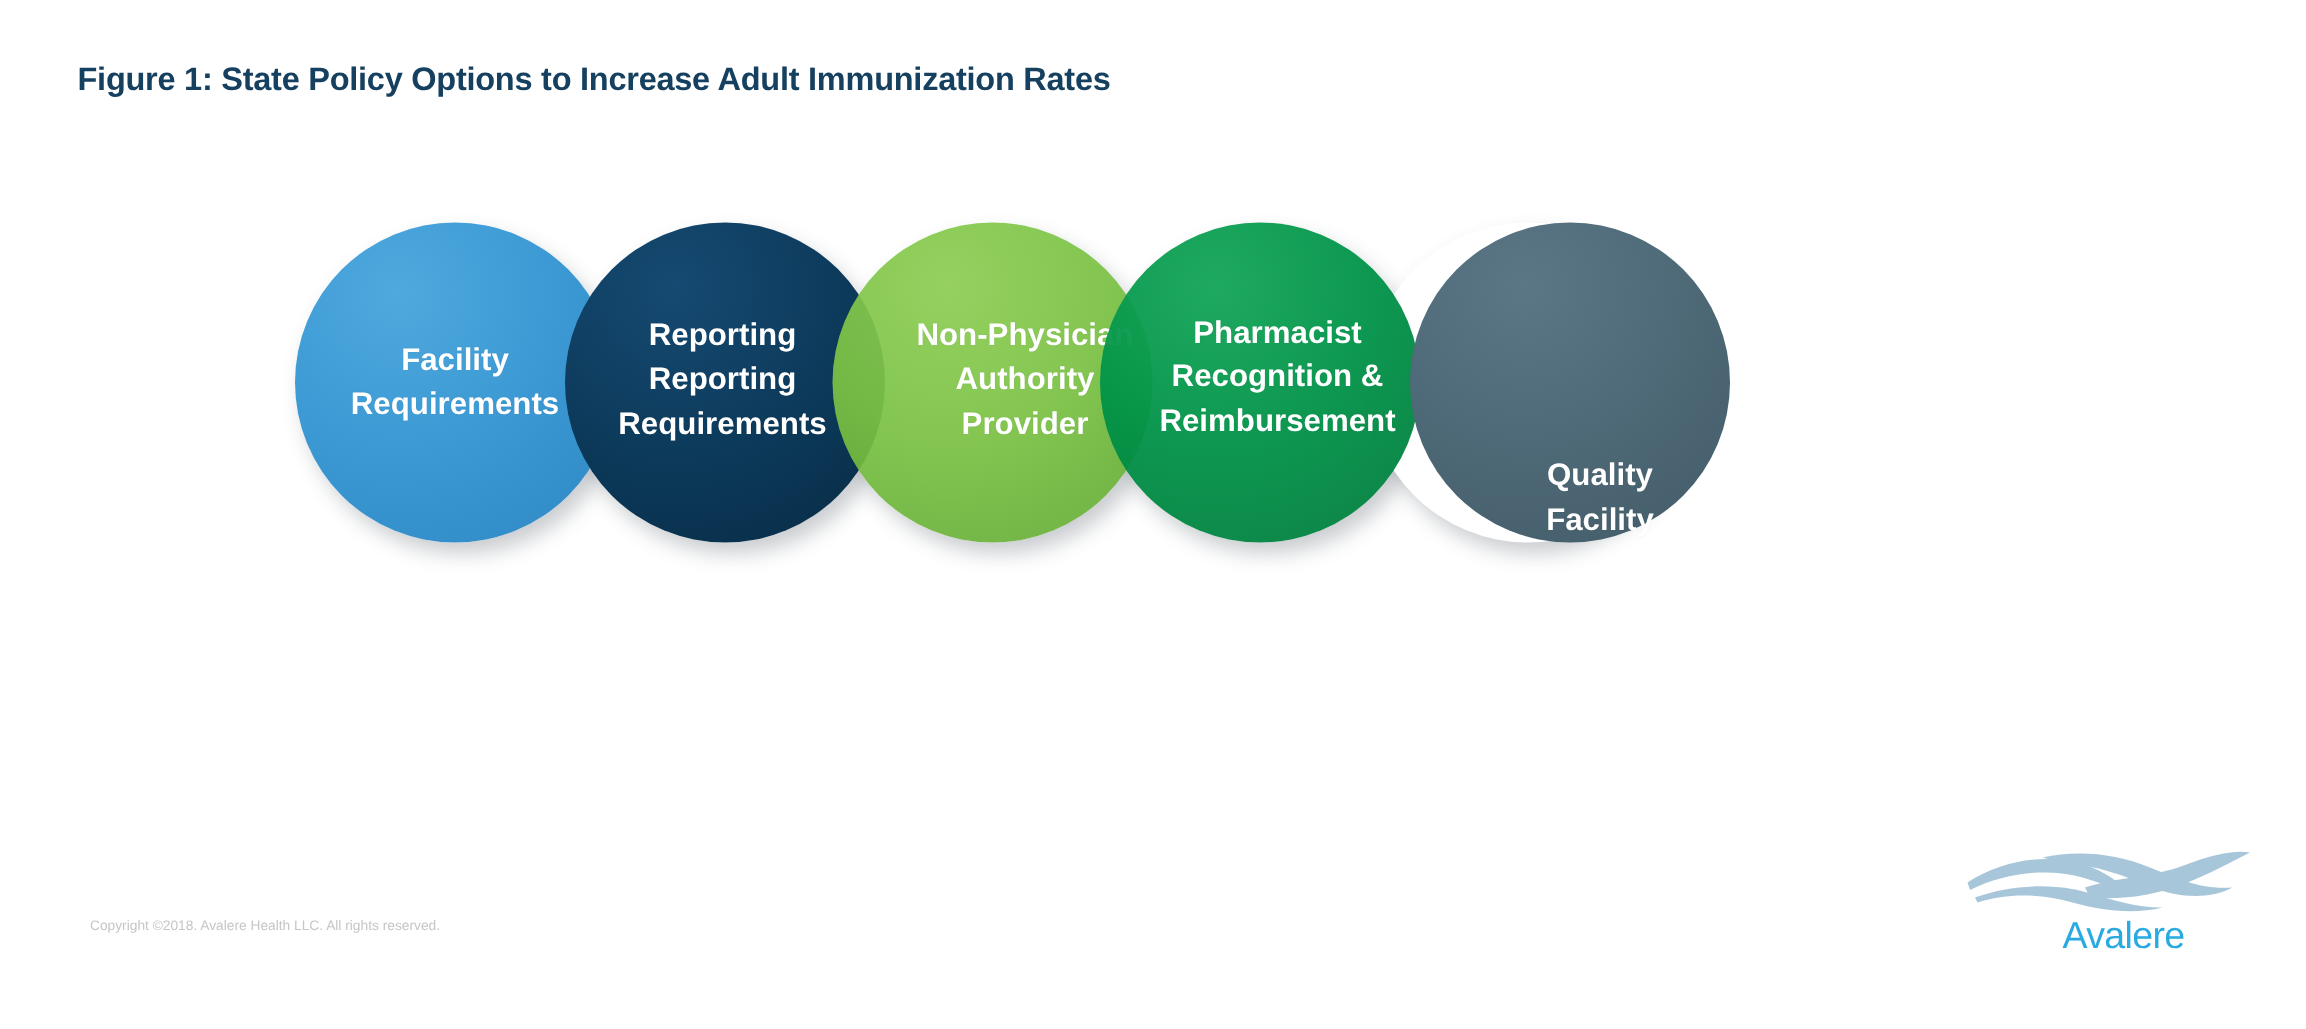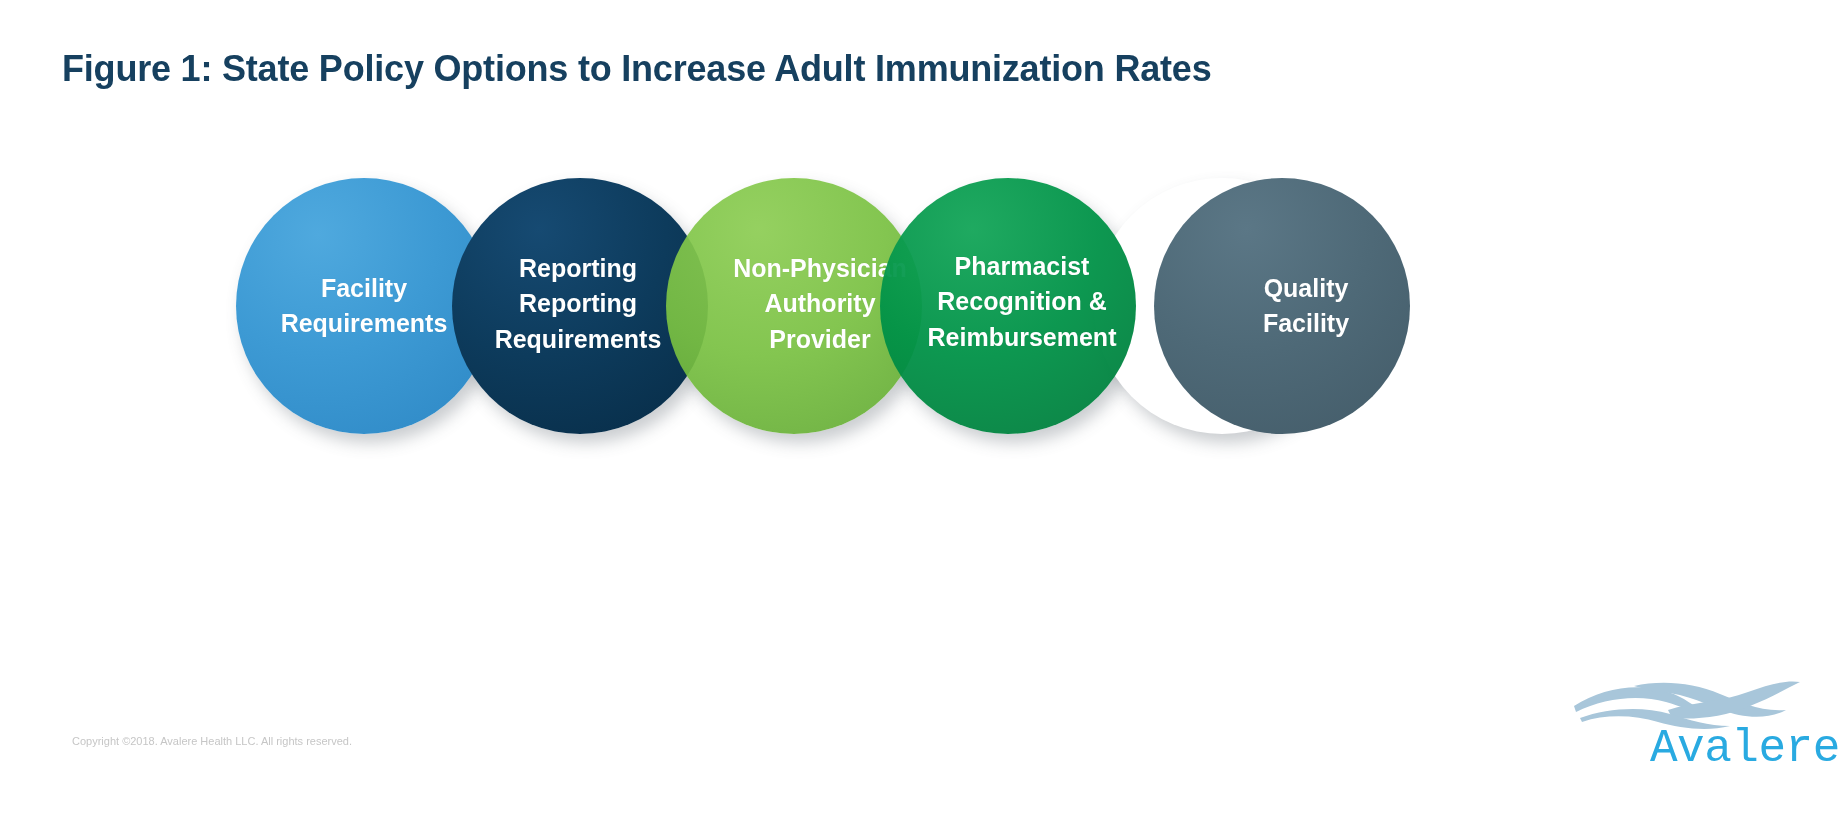--- a/index.html
+++ b/index.html
@@ -22,21 +22,21 @@
     height: 823px;
     background: #ffffff;
   }
 
   
   #figure-title {
     position: absolute;
     left: 62px;
     top: 48px;
     width: 1500px;
-    font-size: 36px;
+    font-size: 26px;
     font-weight: bold;
     letter-spacing: -0.2px;
     color: #16405f;
     white-space: nowrap;
     font-family: "Liberation Sans", sans-serif;
   }
 
   
   #circle-group {
     position: absolute;
@@ -97,24 +97,24 @@
     position: absolute;
     left: 0;
     top: 0;
     width: 230px;
     height: 56px;
   }
   #logo-wordmark {
     position: absolute;
     left: 78px;
     top: 50px;
-    font-size: 46px;
+    font-size: 30px;
     line-height: 46px;
     color: #29aae1;
-    font-family: Liberation Mono, monospace;
+    font-family: Liberation Sans, sans-serif;
     letter-spacing: -0.5px;
   }
 </style>
 </head>
 <body>
 
 <div id="slide">
 
   <div id="figure-title">Figure 1: State Policy Options to Increase Adult Immunization Rates</div>
 
@@ -158,23 +158,23 @@
     <div class="bubble" style="left:880px; top:178px; width:256px; height:256px;
                 background: radial-gradient(circle at 36% 20%, rgba(19,165,88,0.95) 0%, rgba(0,146,71,0.95) 48%, rgba(0,122,59,0.95) 100%);
                 z-index: 4;">
       <div class="bubble-label" style="position:relative; left:14px; top:-4px;text-align:center;">
         <div>Pharmacist</div>
         <div>Recognition &amp;</div>
         <div>Reimbursement</div>
       </div>
     </div>
 
-    <div class="bubble" style="left:1154px; top:178px; width:256px; height:256px;
+    <div class="bubble" style="left:1128px; top:178px; width:256px; height:256px;
                 background: radial-gradient(circle at 36% 20%, #5b7786 0%, #4e6977 48%, #435b68 100%);
-                z-index: 5;">
+                z-index: 5; align-items: flex-end;">
       <div class="bubble-label" style="position:relative; left:24px; top:0px;">
         <div>Quality</div>
         <div>Facility</div>
       </div>
     </div>
 
   </div>
 
   <div id="copyright">Copyright ©2018. Avalere Health LLC. All rights reserved.</div>
 

